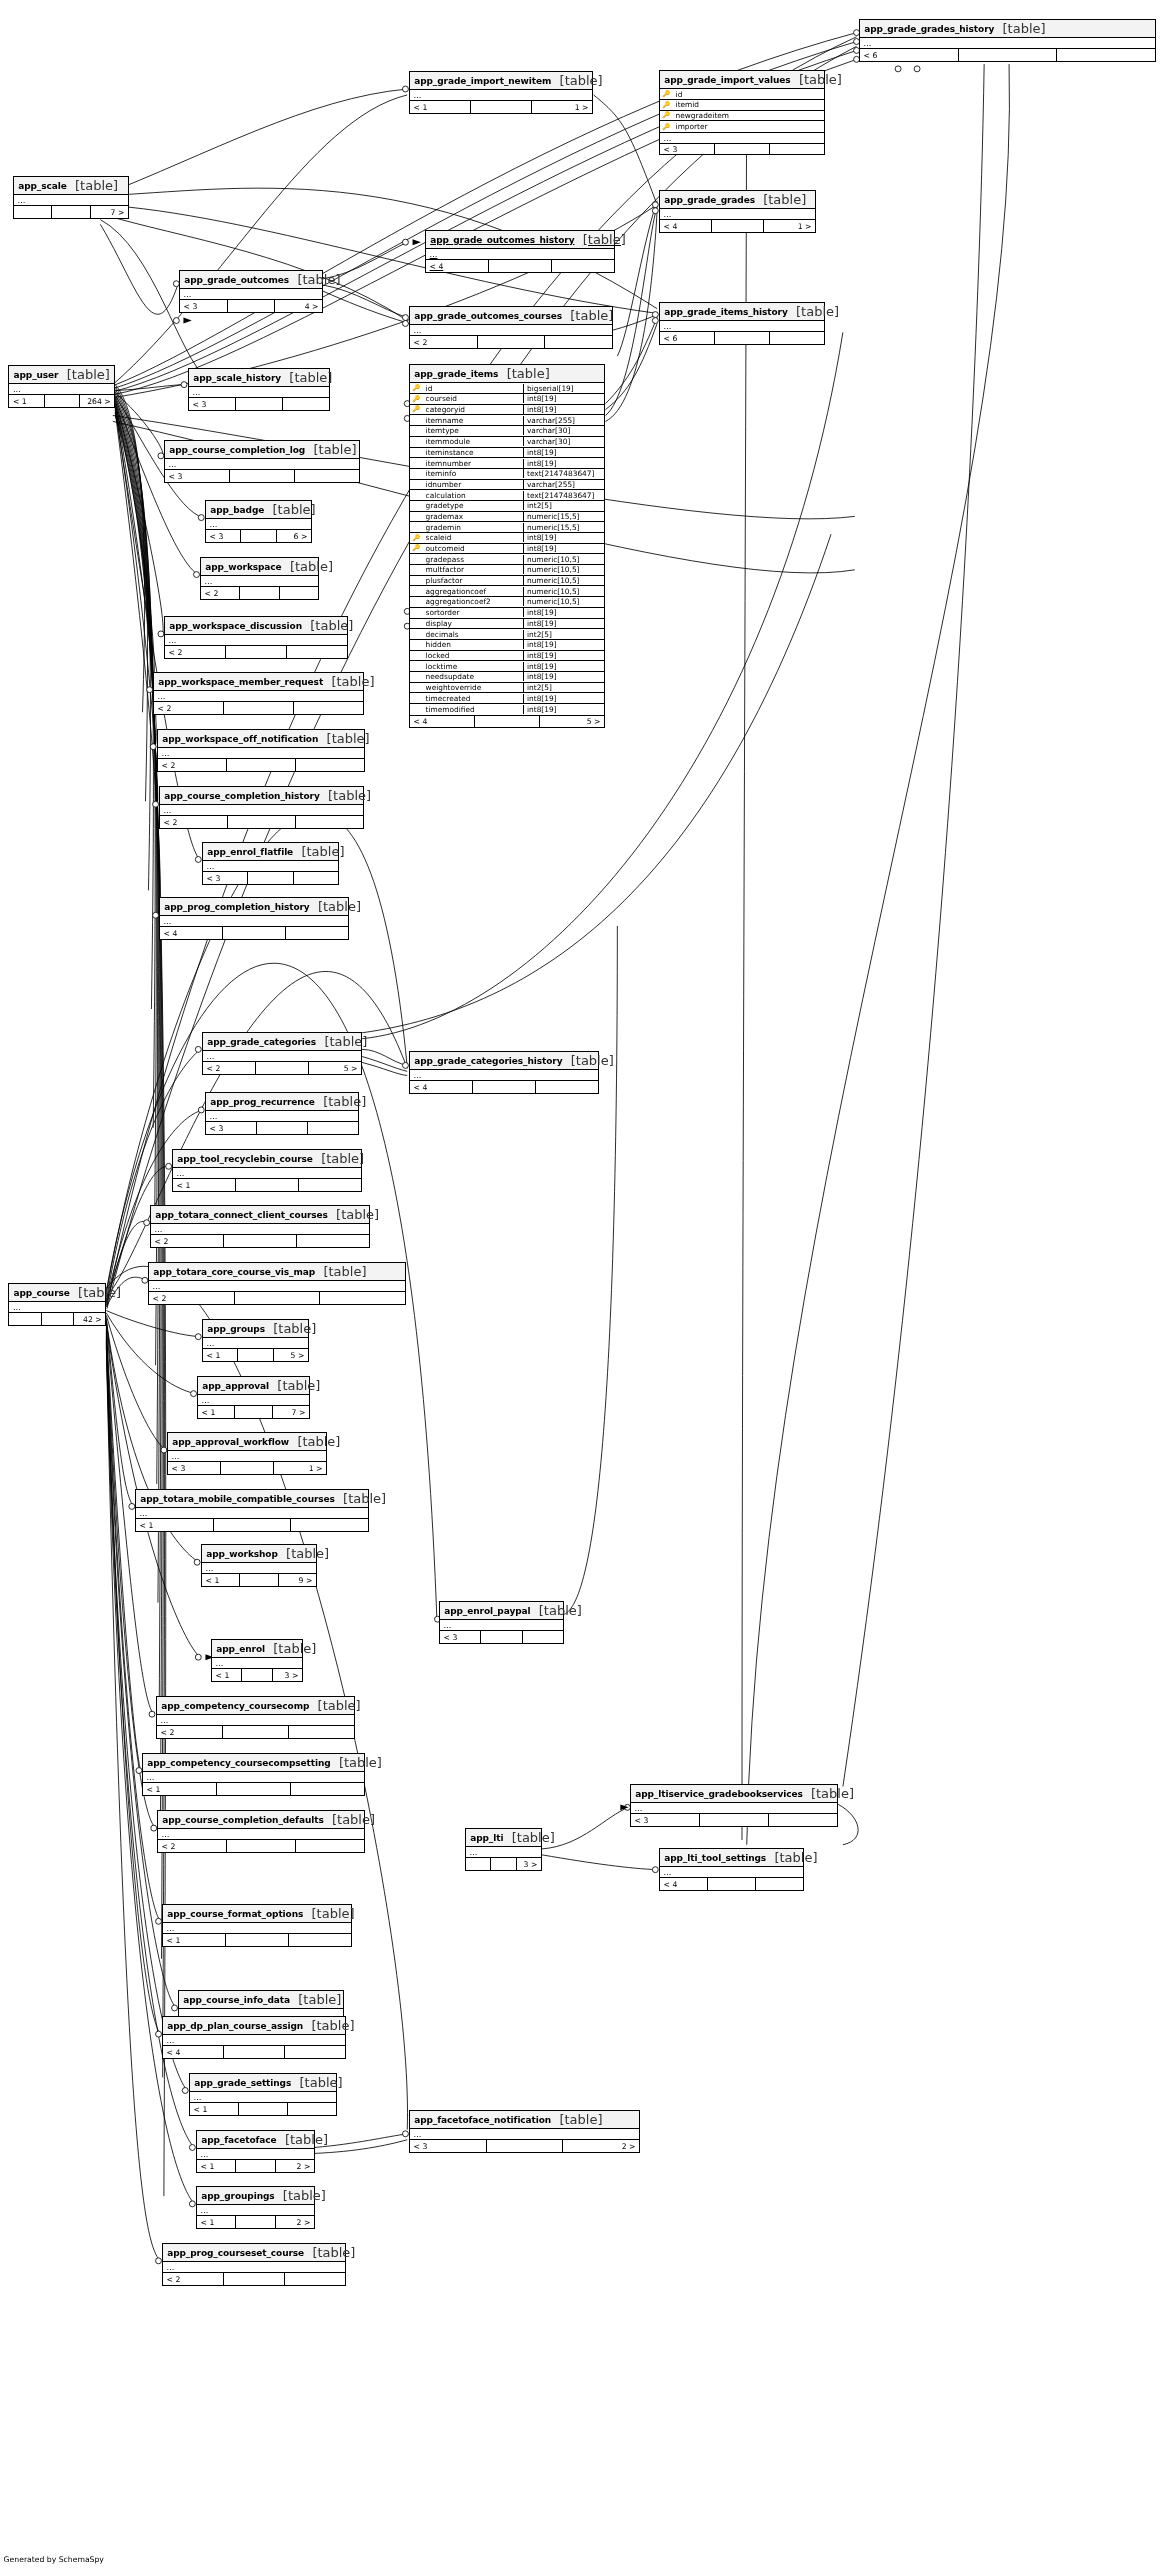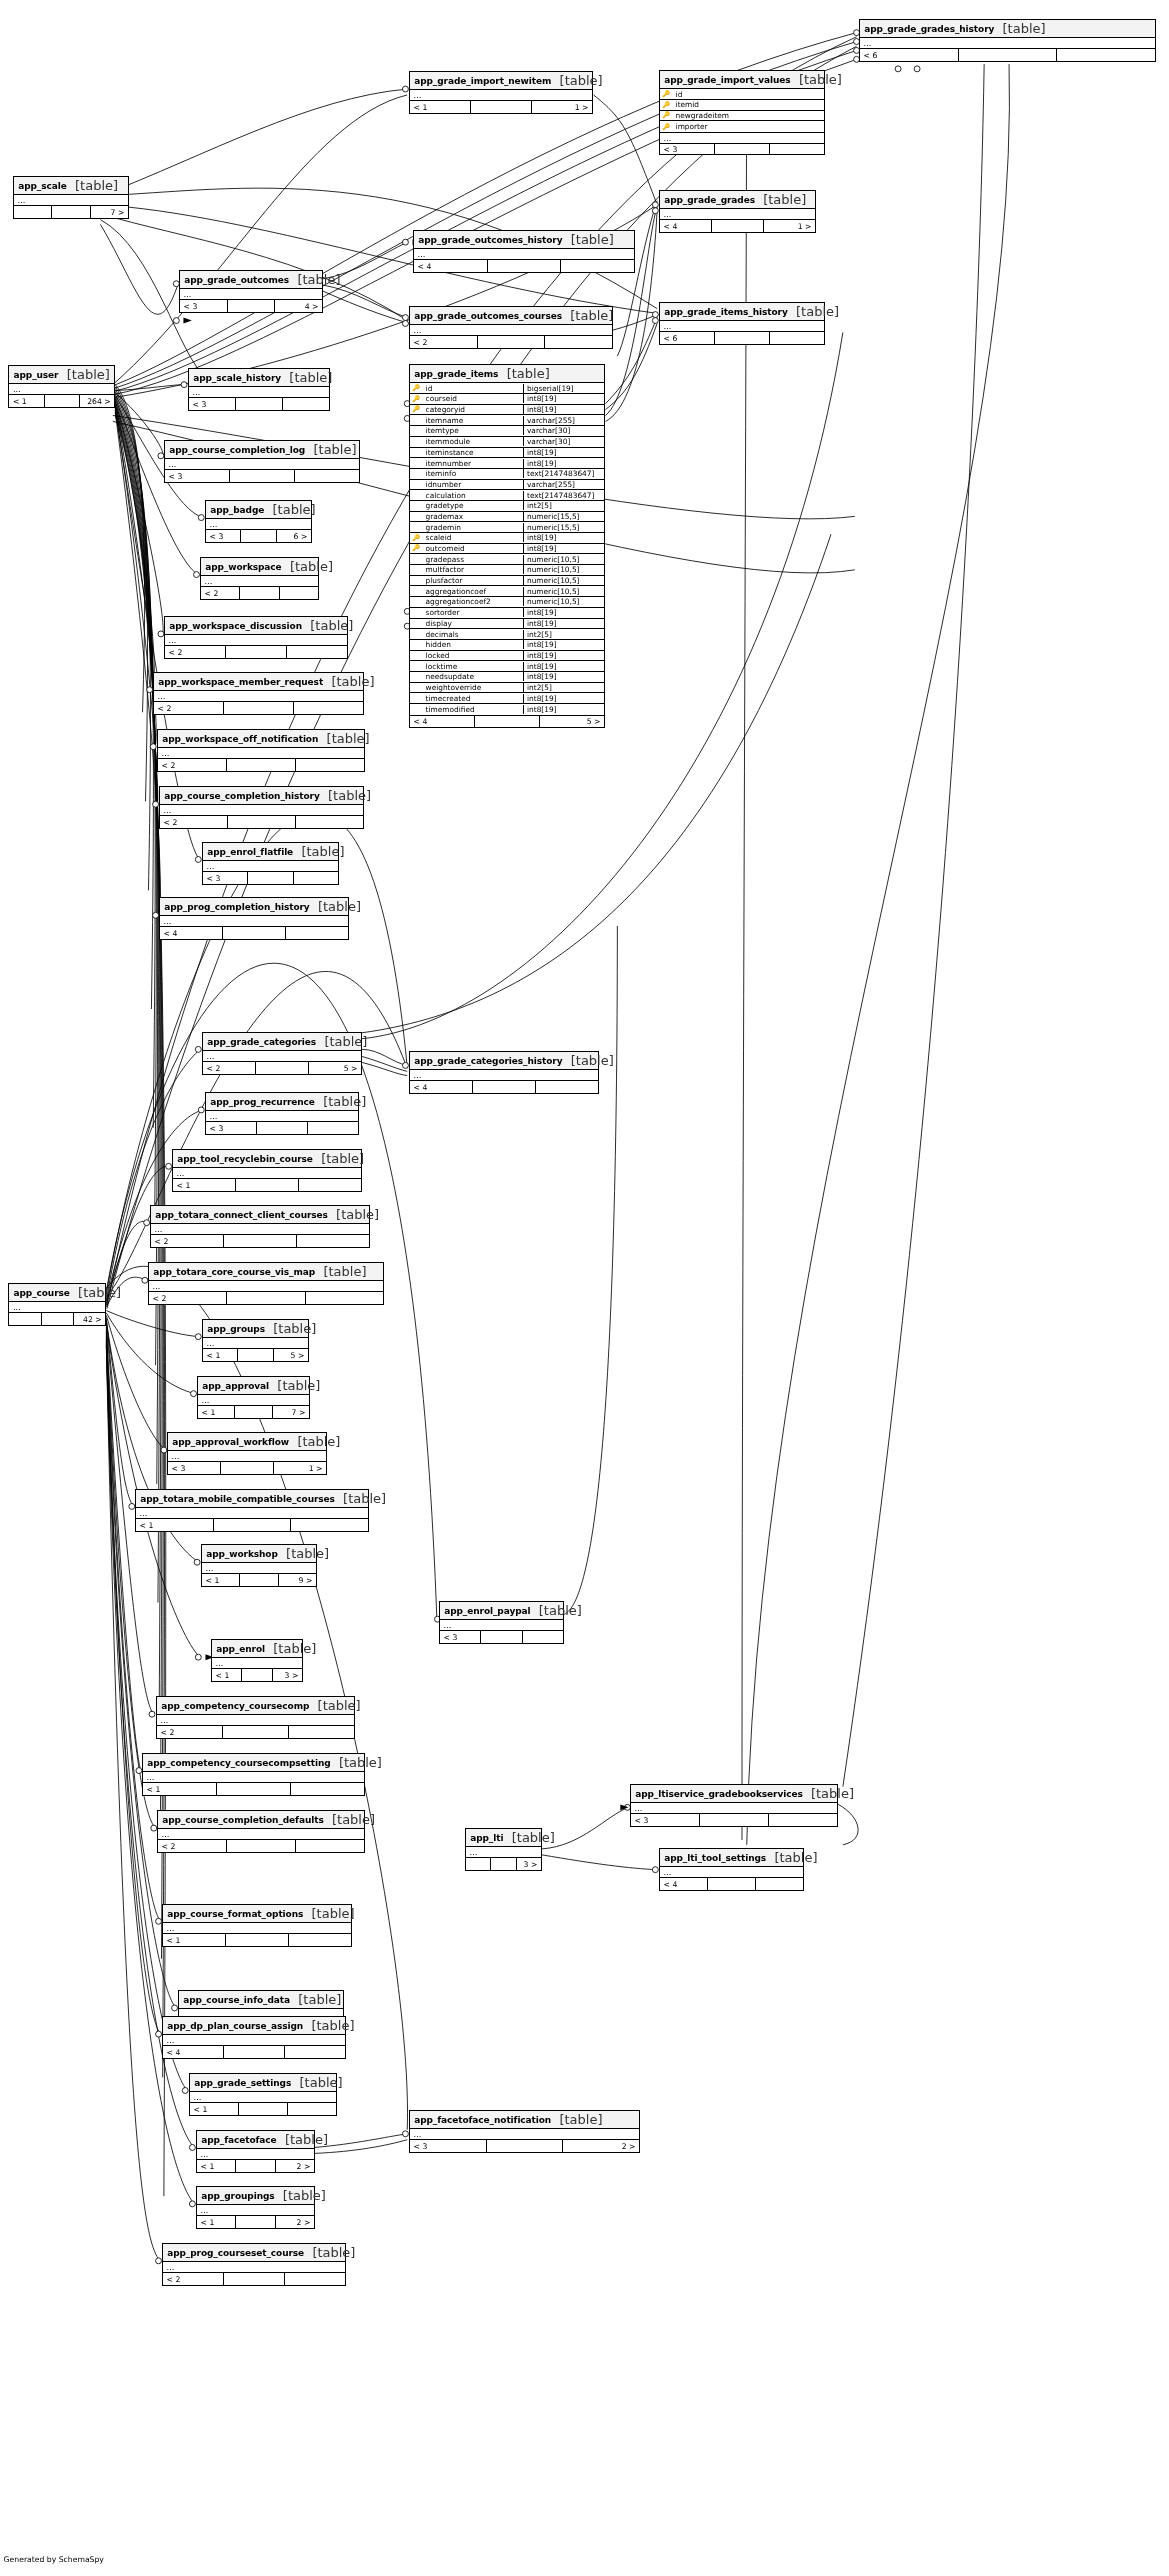--- a/index.html
+++ b/index.html
@@ -307,21 +307,21 @@
         </div>
         <div class="body">
           <div class="ell">...</div>
         </div>
         <div class="foot">
           <span class="c">&lt; 4</span>
           <span class="c"></span>
           <span class="c r">1 &gt;</span>
         </div>
       </div>
-      <div class="tbl" style="left: 413px; top: 230px; width: 222px;">
+      <div class="tbl" style="left: 425px; top: 230px; width: 190px; text-decoration: underline;">
         <div class="hdr">
           <span class="nm">app_grade_outcomes_history</span>
           <span class="tg">[table]</span>
         </div>
         <div class="body">
           <div class="ell">...</div>
         </div>
         <div class="foot">
           <span class="c">&lt; 4</span>
           <span class="c"></span>
@@ -587,21 +587,21 @@
         </div>
         <div class="body">
           <div class="ell">...</div>
         </div>
         <div class="foot">
           <span class="c">&lt; 2</span>
           <span class="c"></span>
           <span class="c r"></span>
         </div>
       </div>
-      <div class="tbl" style="left: 148px; top: 1262px; width: 236px;">
+      <div class="tbl" style="left: 148px; top: 1262px; width: 258px;">
         <div class="hdr">
           <span class="nm">app_totara_core_course_vis_map</span>
           <span class="tg">[table]</span>
         </div>
         <div class="body">
           <div class="ell">...</div>
         </div>
         <div class="foot">
           <span class="c">&lt; 2</span>
           <span class="c"></span>

